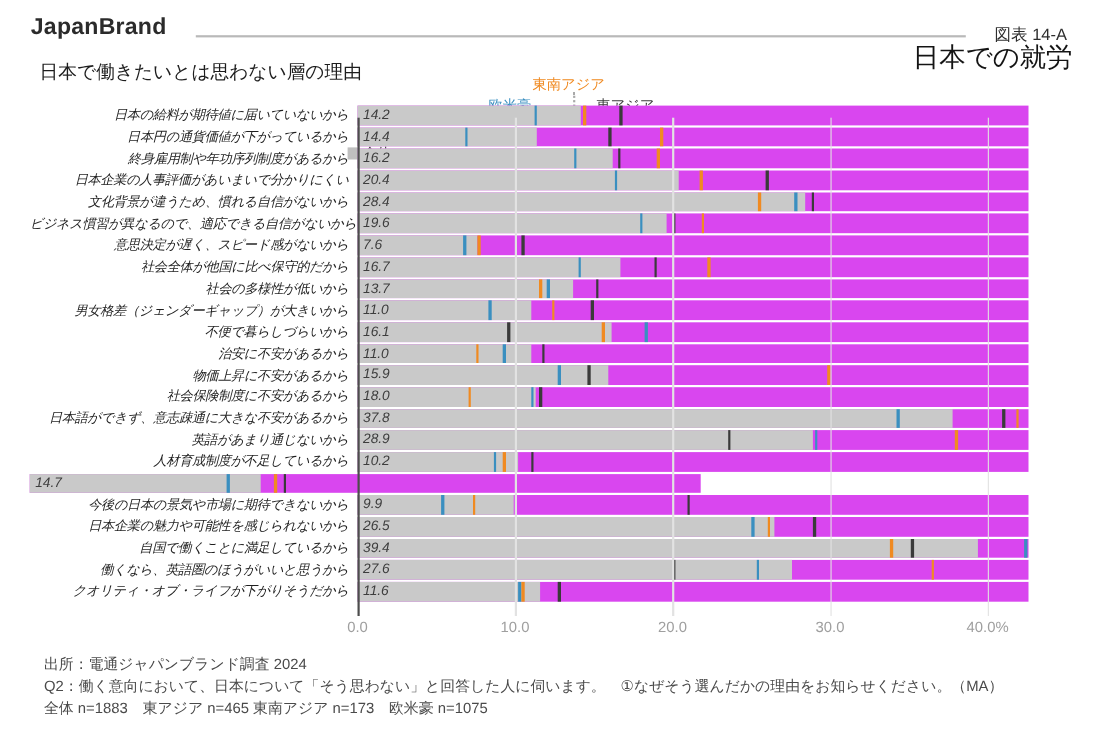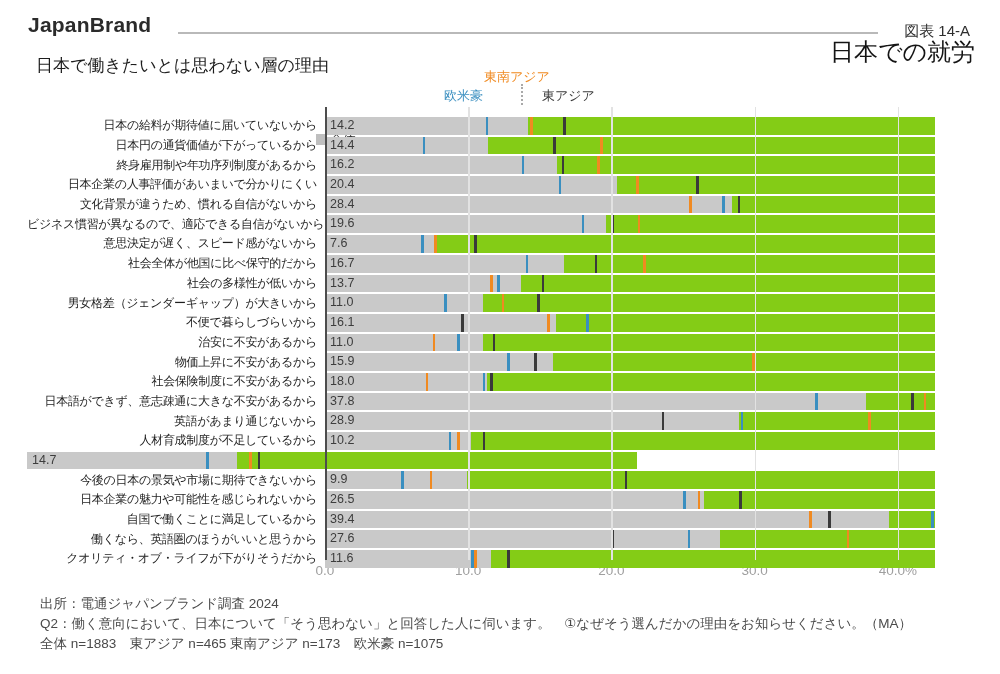--- a/index.html
+++ b/index.html
@@ -17,25 +17,25 @@
   
   .chart{position:absolute;left:27px;top:67px;width:908px;height:520px;}
   .legend-item{position:absolute;font-size:13px;white-space:nowrap;}
   .legend-overall{left:289px;top:20px;color:#333;margin-top:44px;}
   .legend-swatch{display:inline-block;width:11px;height:11px;background:#bfbfbf;margin-right:3px;vertical-align:-1px;}
   .legend-west{left:417px;top:20px;color:#3a8fc0;}
   .legend-sea{left:457px;top:1px;color:#f08a21;}
   .sea-leader{position:absolute;left:494px;top:17px;height:21px;width:0;border-left:2px dotted #a9a9a9;}
   .legend-ea{left:515px;top:20px;color:#3a3a3a;}
 
-  .rows{position:absolute;left:0;top:49px;width:908px;}
+  .rows{position:absolute;left:0;top:28px;width:908px;font-style:italic;}
   .row{display:flex;align-items:center;height:19.7px;position:relative;z-index:1;}
   .row-label{width:290px;padding-right:8px;text-align:right;font-size:12px;color:#1f1f1f;
     white-space:nowrap;overflow:visible;letter-spacing:-.3px;}
-  .row-plot{position:relative;width:610px;height:17.7px;background:#84cc16;}
+  .row-plot{position:relative;width:610px;height:17.7px;background:#d946ef;}
   .bar{position:absolute;left:0;top:0;bottom:0;background:#c9c9c9;}
   .bar-value{position:absolute;left:5px;top:0;height:17.7px;line-height:17.7px;font-size:12.5px;color:#3d3d3d;z-index:4;}
   .tick{position:absolute;top:0;bottom:0;width:2.5px;z-index:3;}
   .tick-west{background:#3a8fc0;}
   .tick-sea{background:#f08a21;}
   .tick-ea{background:#3a3a3a;}
 
   .grid{position:absolute;left:298px;top:40px;width:610px;height:453px;z-index:2;pointer-events:none;}
   .gridline{position:absolute;top:0;bottom:0;width:1.5px;background:#e2e2e2;}
   .axis-zero{position:absolute;left:0;top:0;bottom:0;width:1.5px;background:#4d4d4d;}

